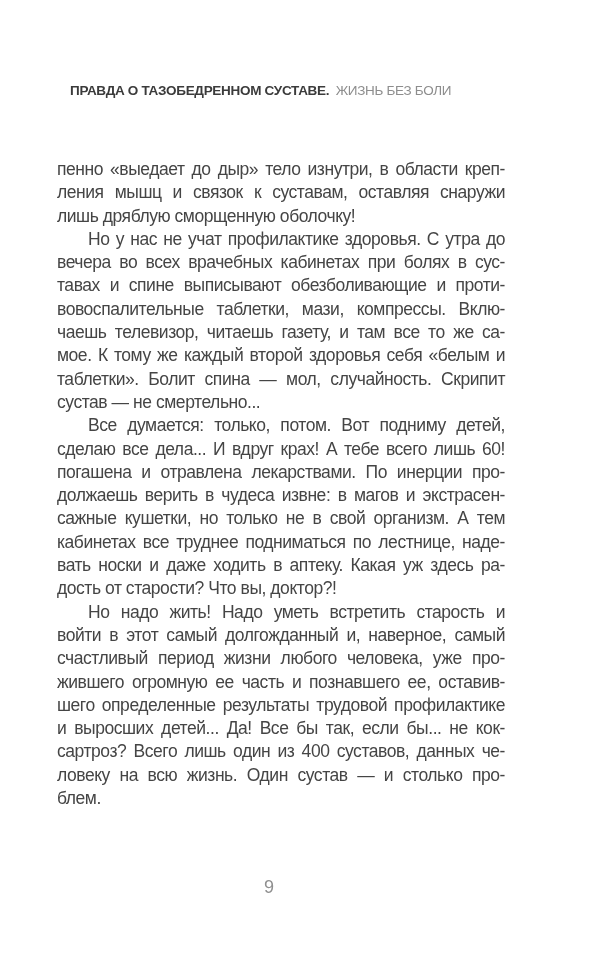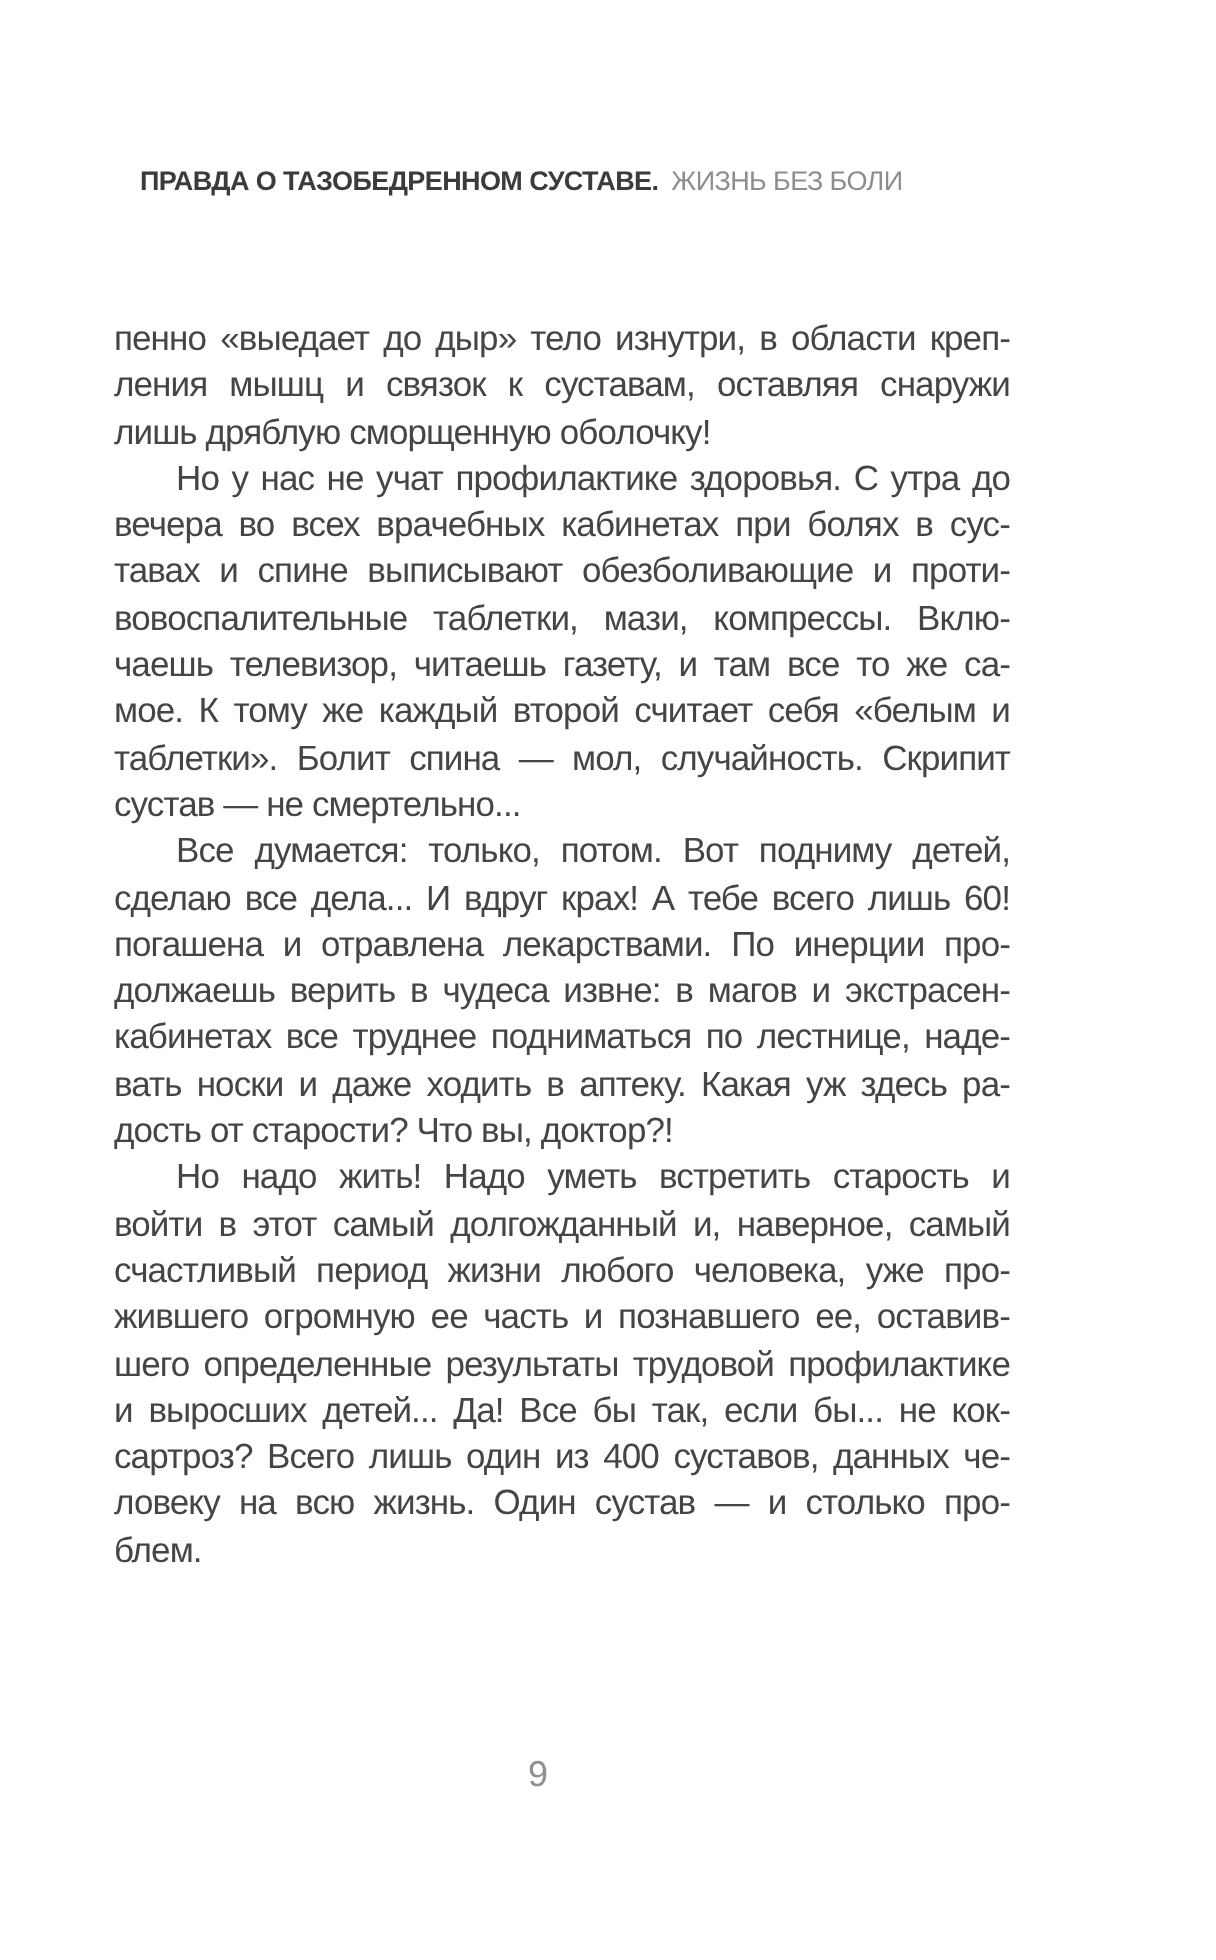--- a/index.html
+++ b/index.html
@@ -75,27 +75,28 @@
 
   <div class="page-text" id="page-text">
       <div class="text-line">пенно «выедает до дыр» тело изнутри, в области креп-</div>
       <div class="text-line">ления мышц и связок к суставам, оставляя снаружи</div>
       <div class="text-line last">лишь дряблую сморщенную оболочку!</div>
       <div class="text-line indent">Но у нас не учат профилактике здоровья. С утра до</div>
       <div class="text-line">вечера во всех врачебных кабинетах при болях в сус-</div>
       <div class="text-line">тавах и спине выписывают обезболивающие и проти-</div>
       <div class="text-line">вовоспалительные таблетки, мази, компрессы. Вклю-</div>
       <div class="text-line">чаешь телевизор, читаешь газету, и там все то же са-</div>
-      <div class="text-line">мое. К тому же каждый второй считает себя «белым и</div>
+      <div class="text-line">мое. К тому же каждый второй здоровья себя «белым и</div>
       <div class="text-line">таблетки». Болит спина — мол, случайность. Скрипит</div>
       <div class="text-line last">сустав — не смертельно...</div>
       <div class="text-line indent">Все думается: только, потом. Вот подниму детей,</div>
       <div class="text-line">сделаю все дела... И вдруг крах! А тебе всего лишь 60!</div>
       <div class="text-line">погашена и отравлена лекарствами. По инерции про-</div>
       <div class="text-line">должаешь верить в чудеса извне: в магов и экстрасен-</div>
+      <div class="text-line">сажные кушетки, но только не в свой организм. А тем</div>
       <div class="text-line">кабинетах все труднее подниматься по лестнице, наде-</div>
       <div class="text-line">вать носки и даже ходить в аптеку. Какая уж здесь ра-</div>
       <div class="text-line last">дость от старости? Что вы, доктор?!</div>
       <div class="text-line indent">Но надо жить! Надо уметь встретить старость и</div>
       <div class="text-line">войти в этот самый долгожданный и, наверное, самый</div>
       <div class="text-line">счастливый период жизни любого человека, уже про-</div>
       <div class="text-line">жившего огромную ее часть и познавшего ее, оставив-</div>
       <div class="text-line">шего определенные результаты трудовой профилактике</div>
       <div class="text-line">и выросших детей... Да! Все бы так, если бы... не кок-</div>
       <div class="text-line">сартроз? Всего лишь один из 400 суставов, данных че-</div>

